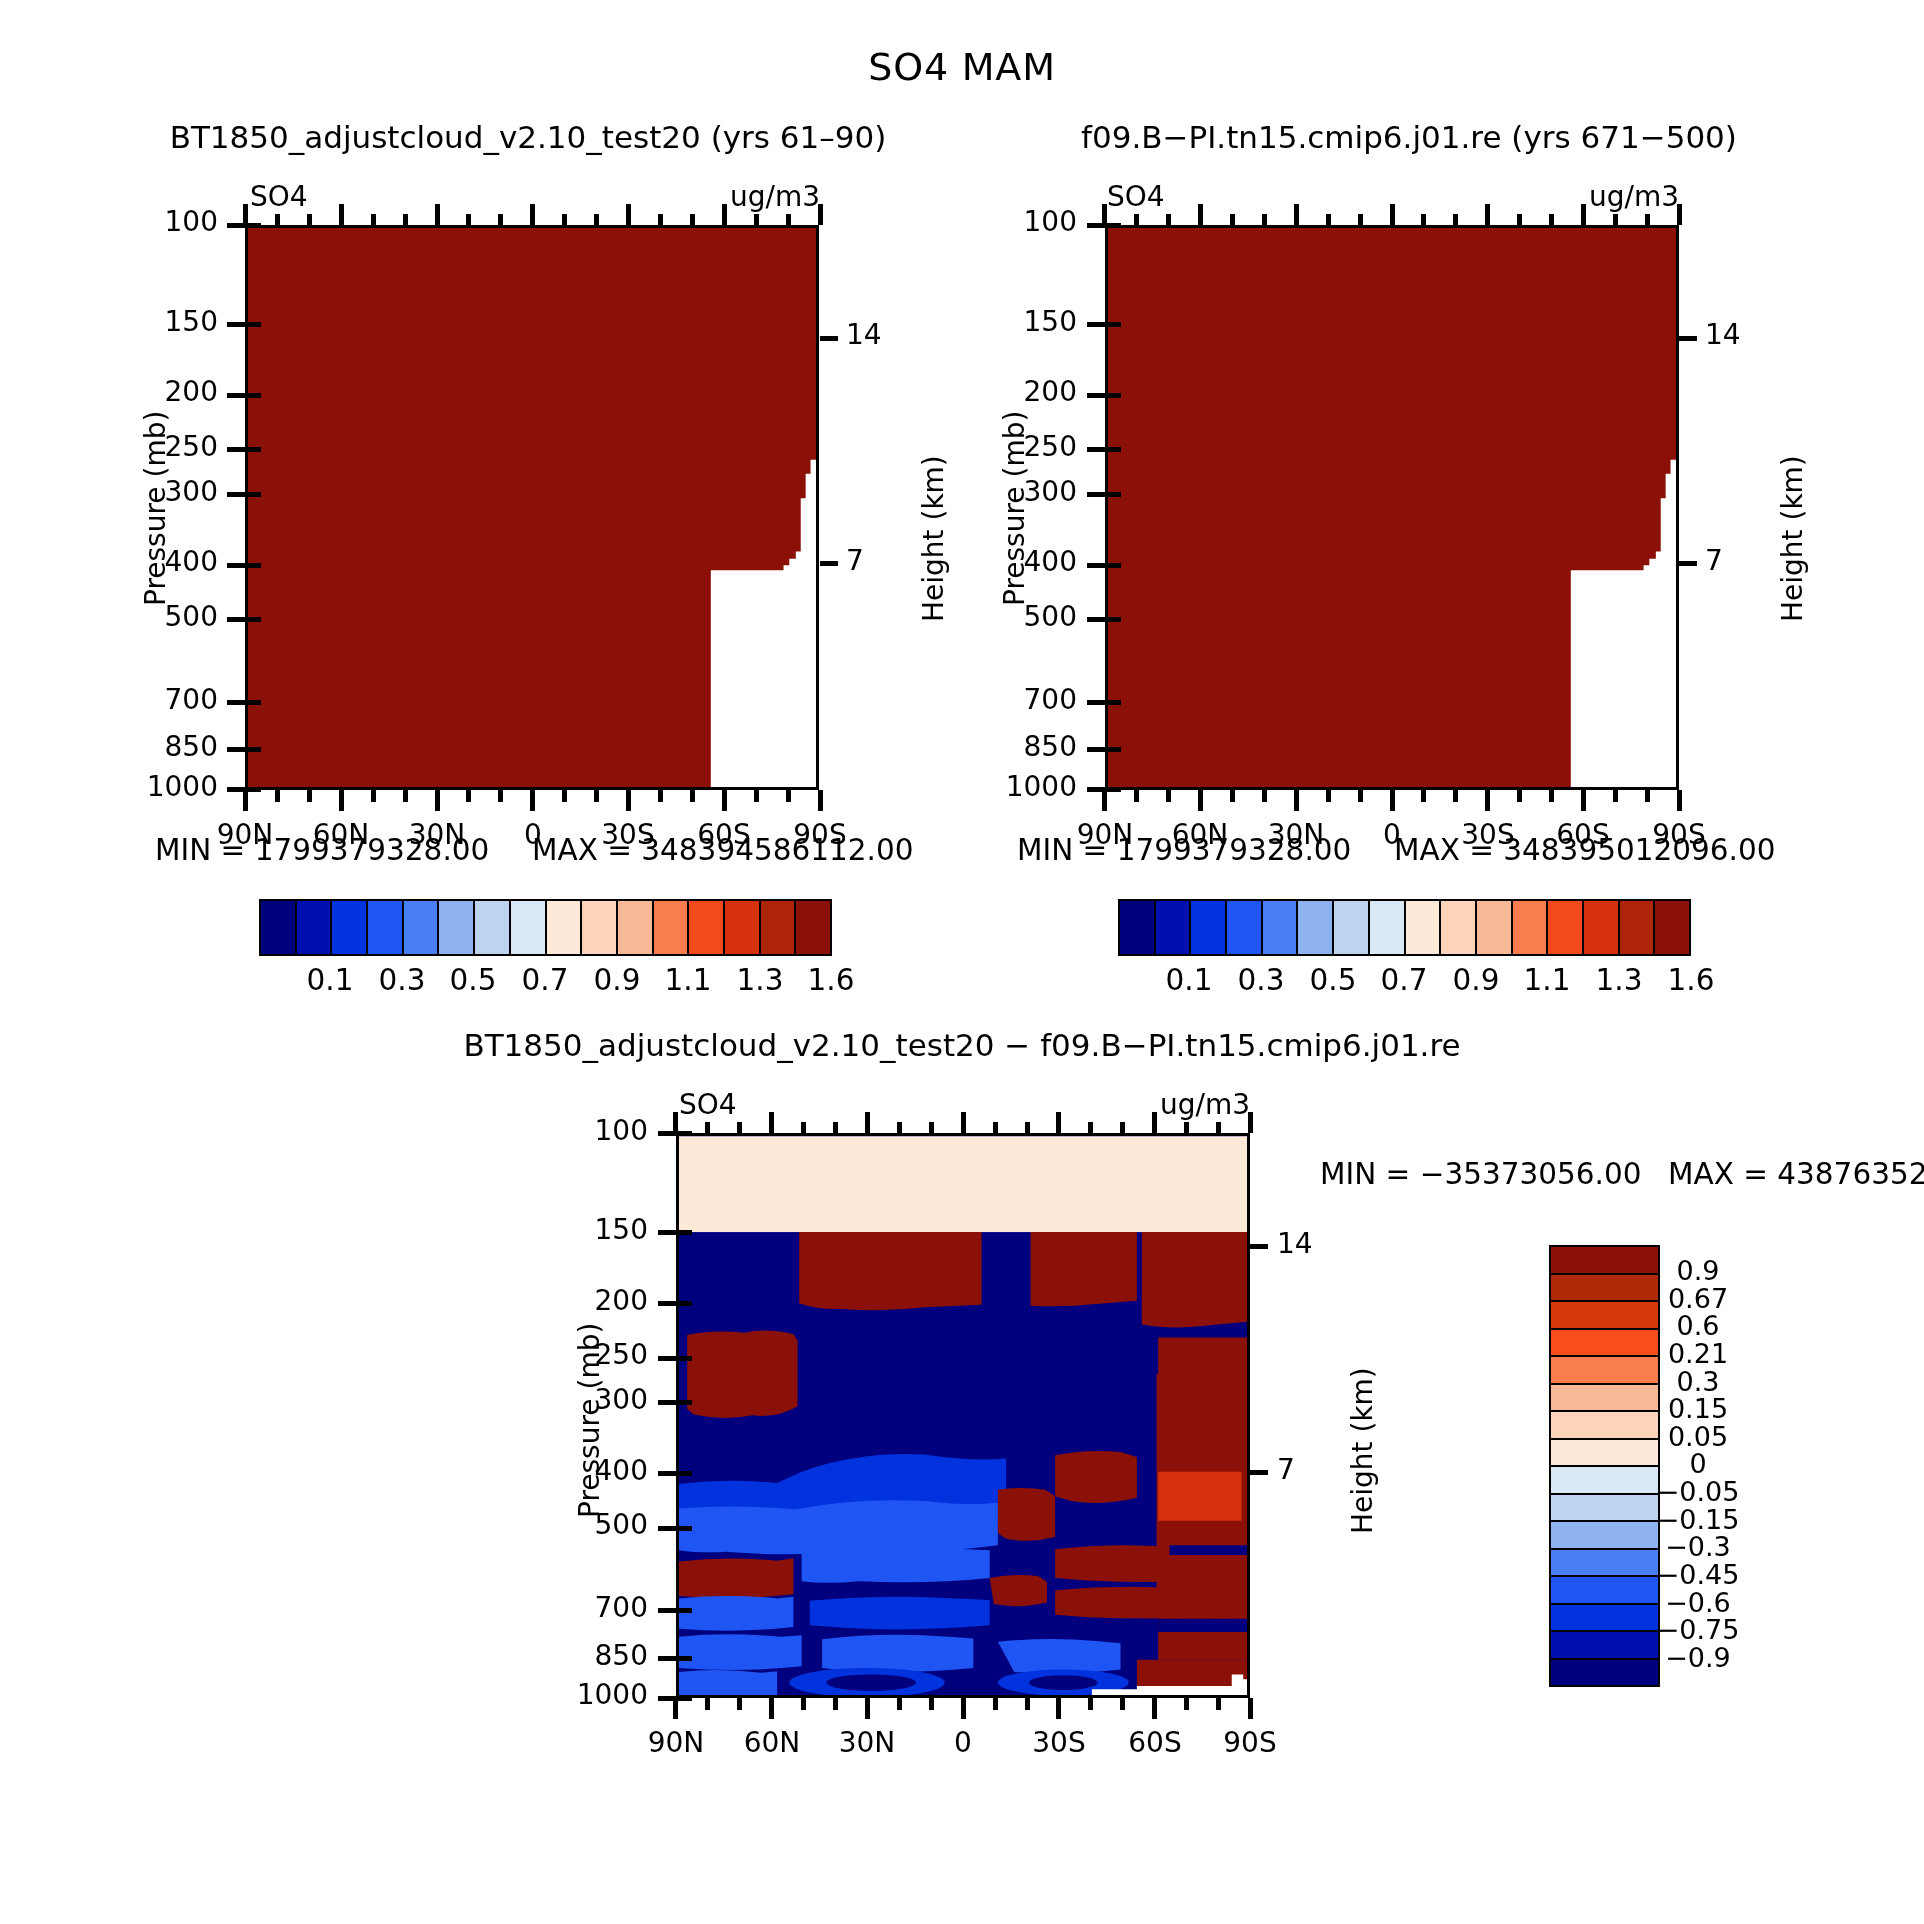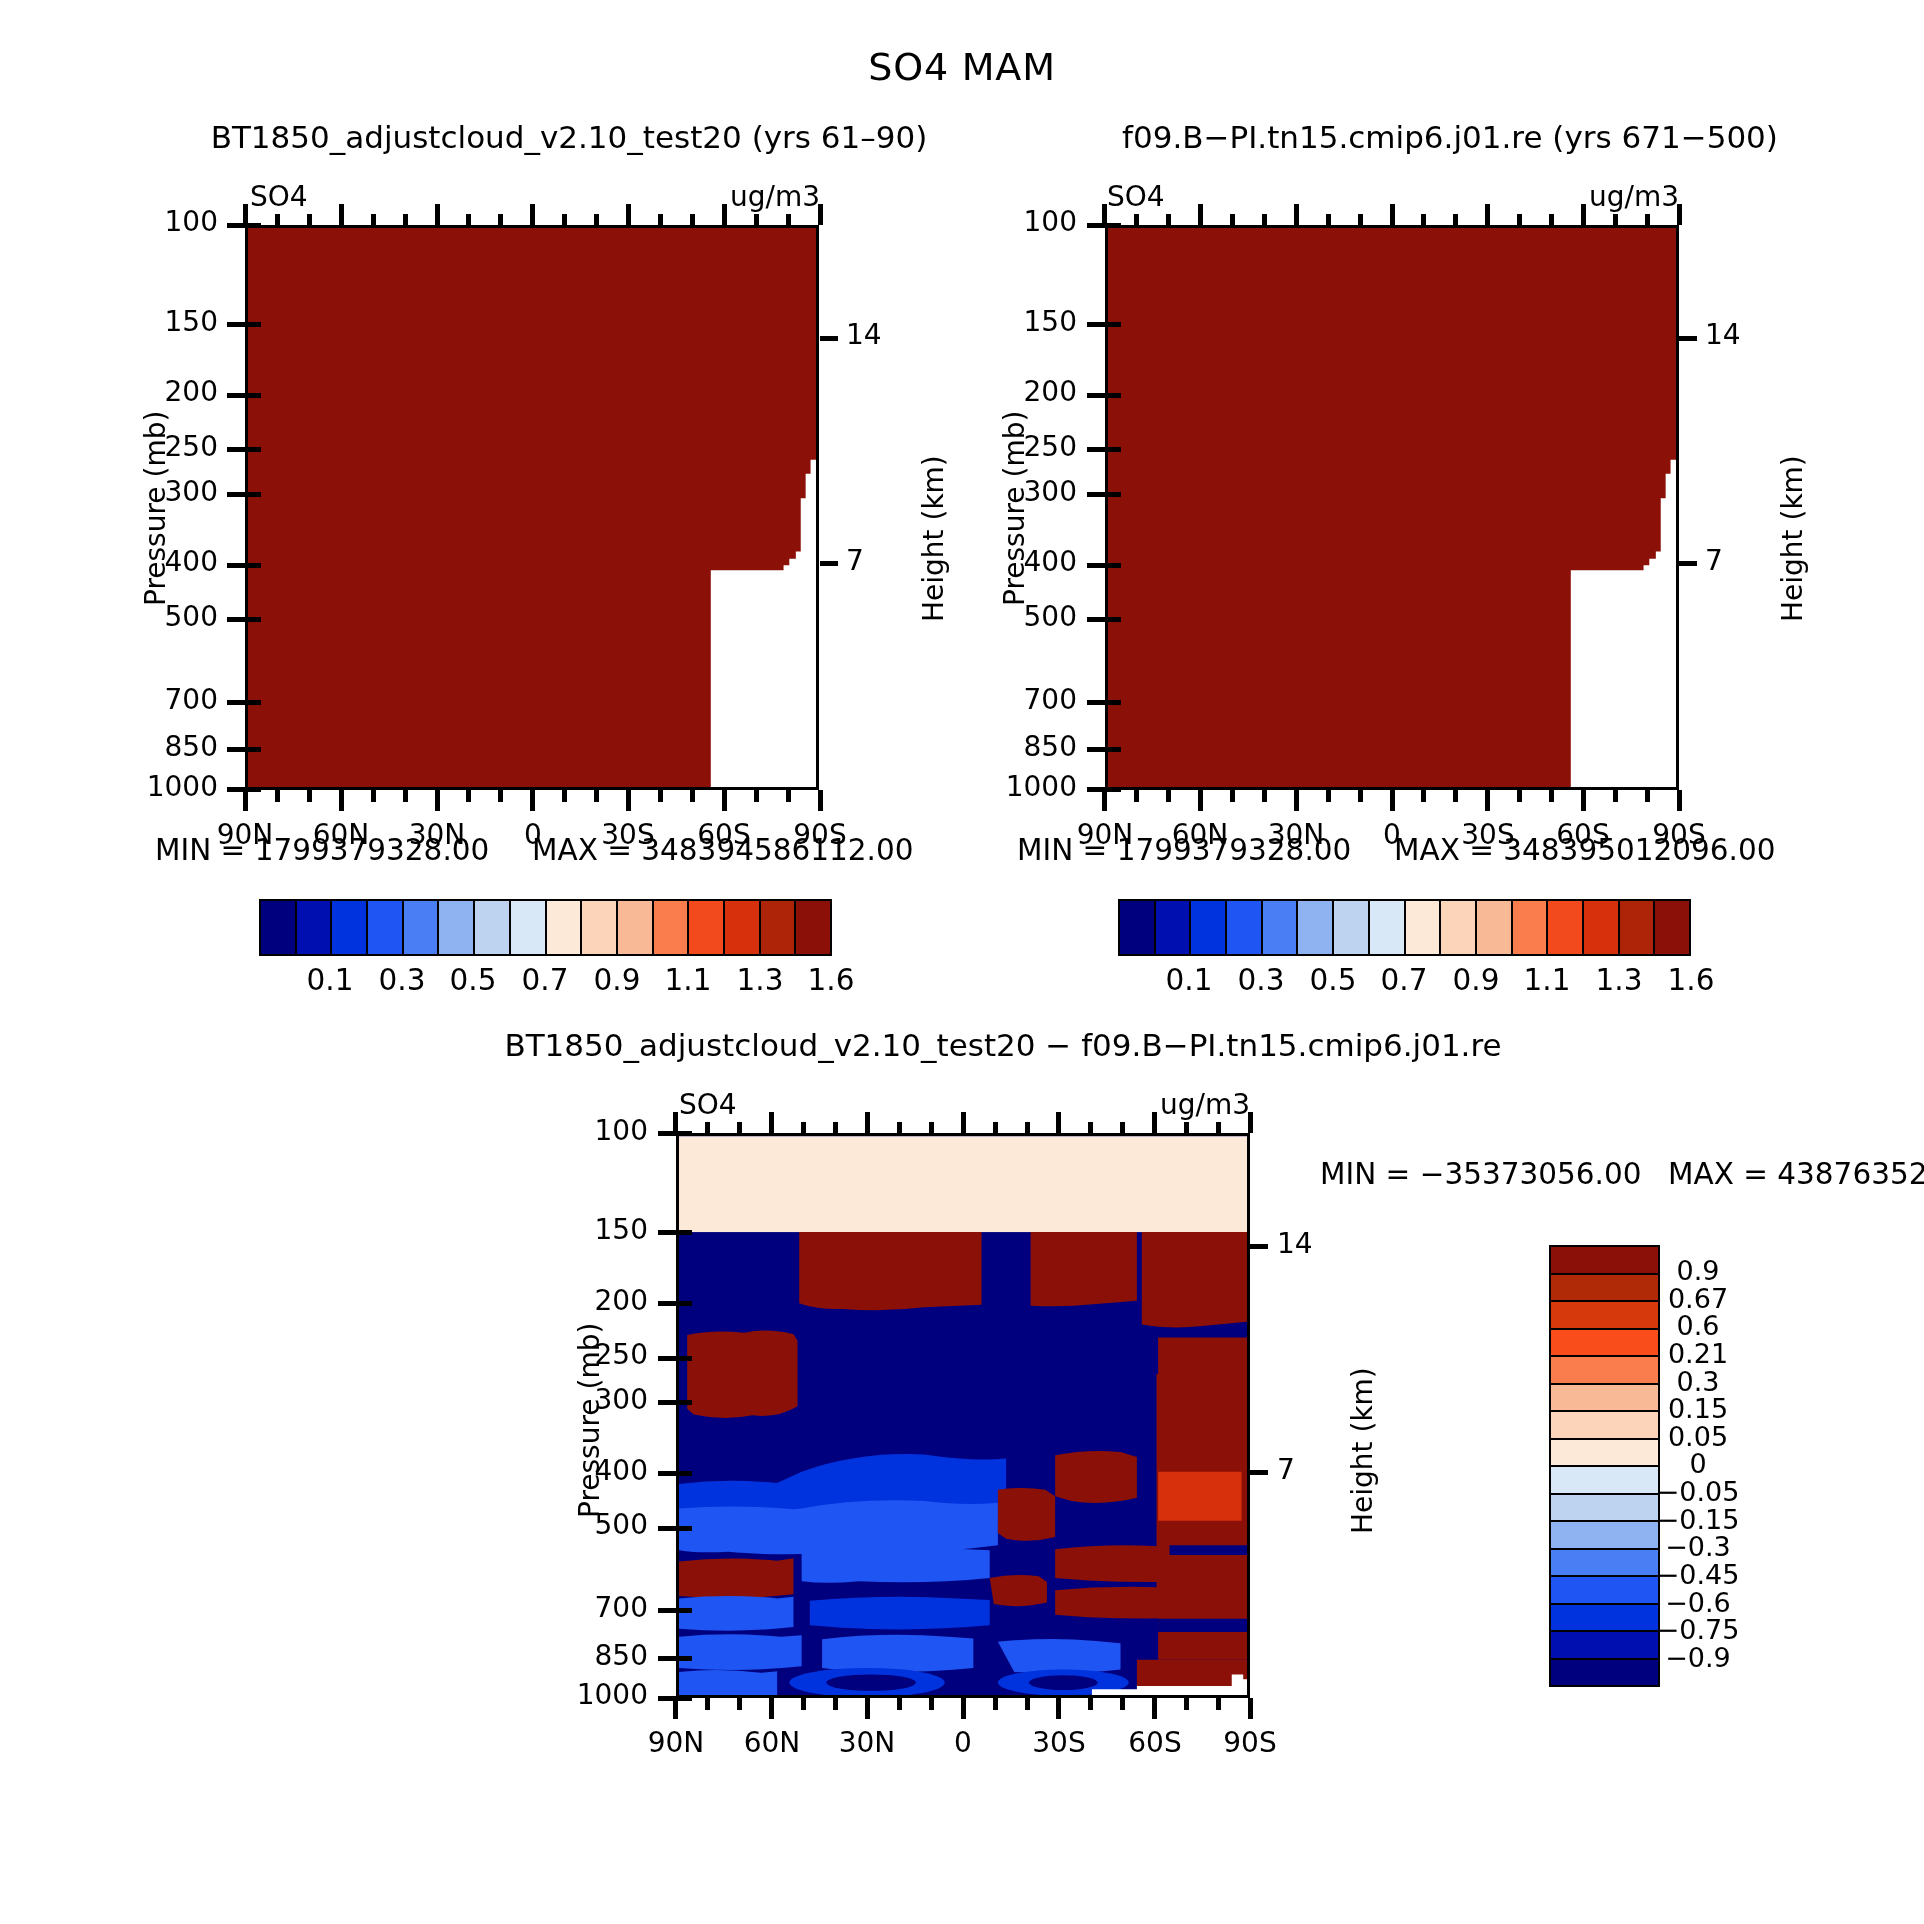--- a/index.html
+++ b/index.html
@@ -20,21 +20,21 @@
   
   .cbar{position:absolute;display:flex;border:2.5px solid #000;box-sizing:border-box;background:#000;}
   .cbar > div{flex:1 1 auto;border-right:2.5px solid #000;box-sizing:border-box;}
   .cbar > div:last-child{border-right:none;}
 
   .vbar{position:absolute;display:flex;flex-direction:column;border:2.5px solid #000;box-sizing:border-box;background:#000;}
   .vbar > div{flex:1 1 auto;border-bottom:2.5px solid #000;box-sizing:border-box;}
   .vbar > div:last-child{border-bottom:none;}
 
   .t-title{font-size:38px;letter-spacing:0.8px;}
-  .t-sub{font-size:31px;margin-left:41px;}
+  .t-sub{font-size:31px;}
   .t-ax{font-size:28px;}
   .t-tick{font-size:28px;}
   .t-minmax{font-size:29.5px;}
   .t-cb{font-size:29.5px;text-align:center;}
   .t-vcb{font-size:27px;}
 </style>
 </head>
 <body>
 
 <div class="txt t-title c" style="left:962px;top:45px;">SO4  MAM</div>

